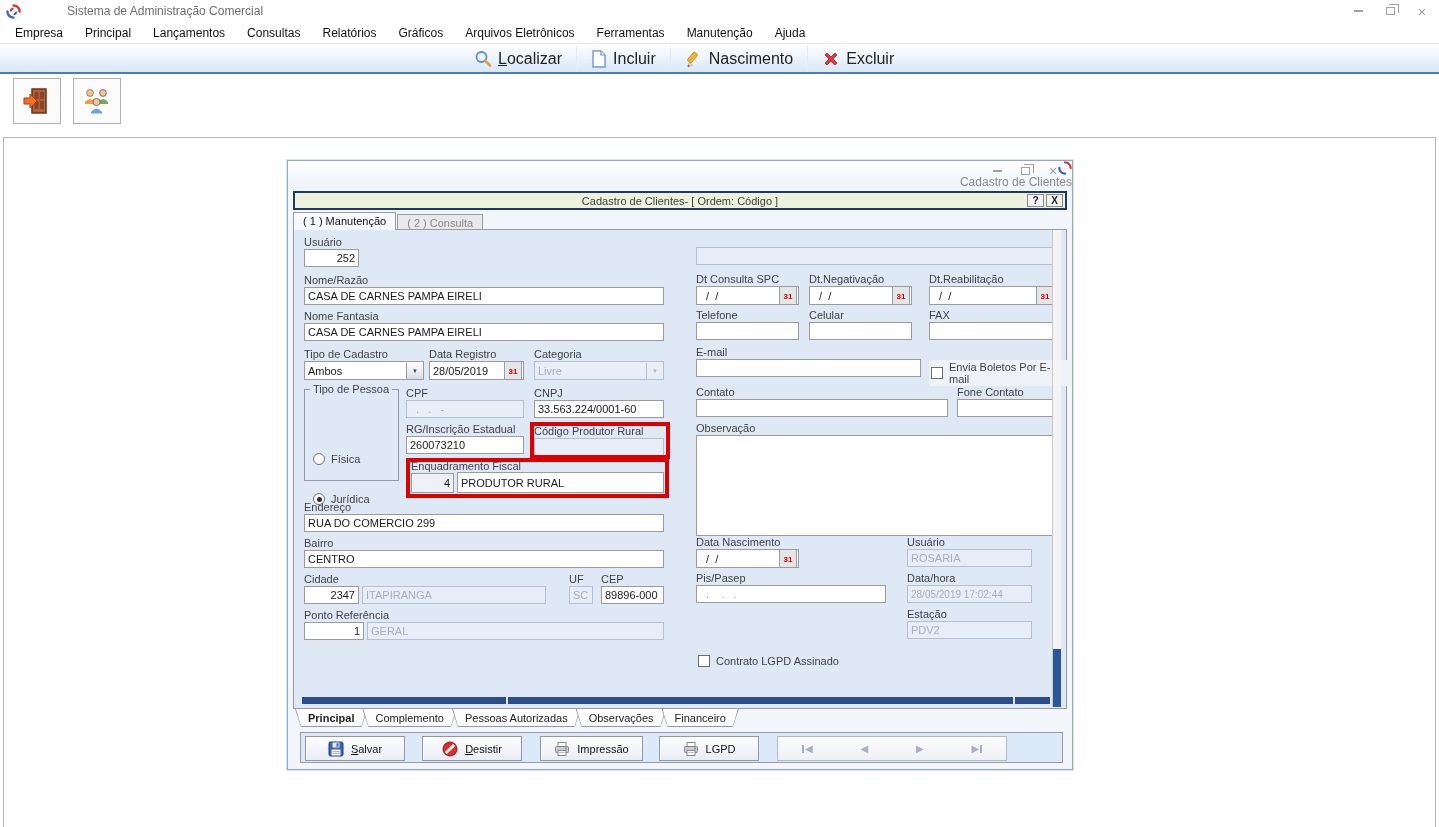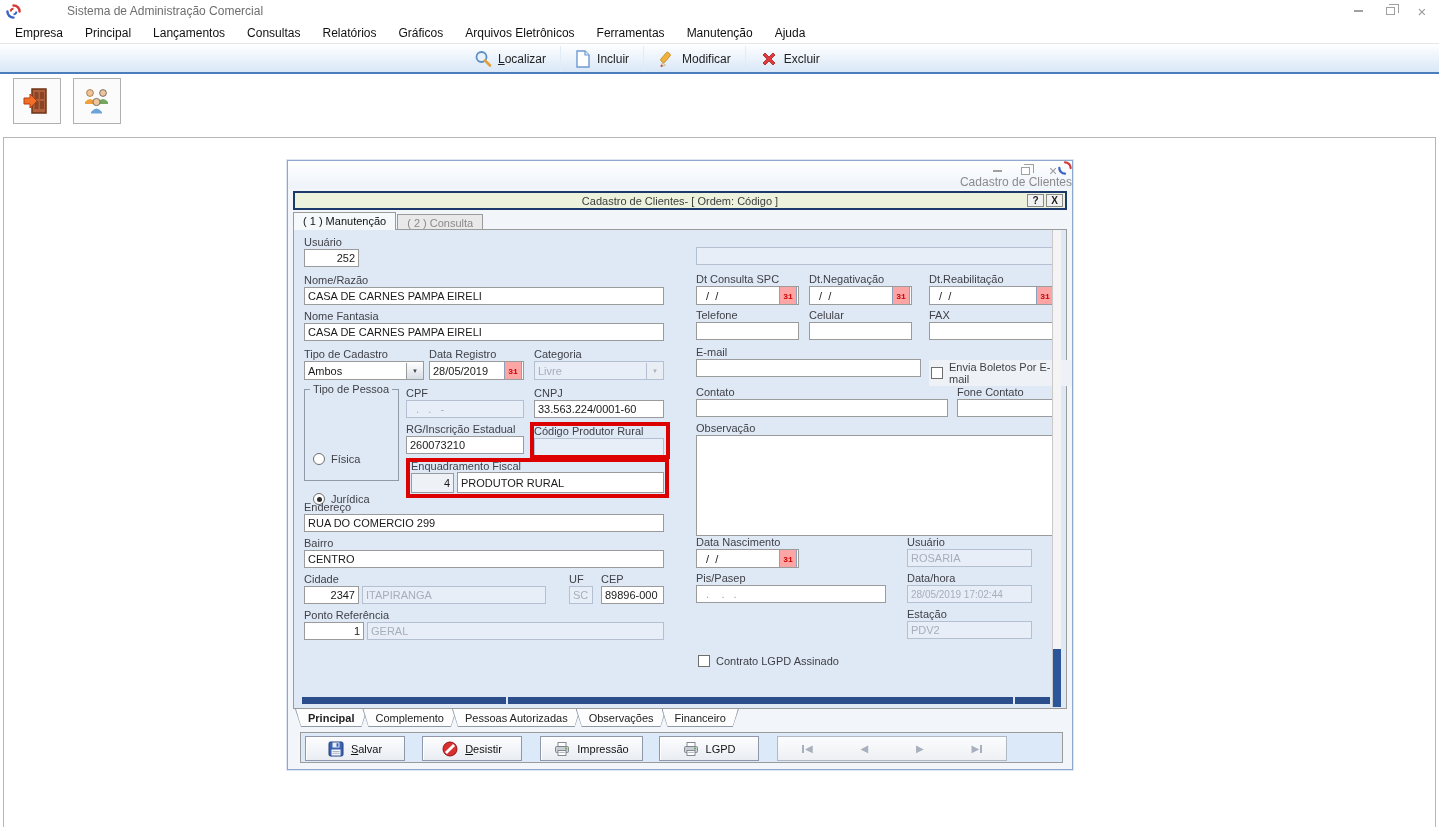--- a/index.html
+++ b/index.html
@@ -12,21 +12,21 @@
   .titlebar .title { margin-left:6px; font-size:12px; color:#6e6e6e; }
   .wctrls { position:absolute; right:8px; top:0; height:22px; display:flex; align-items:center; gap:14px; }
   .wbtn { width:18px; height:16px; display:flex; align-items:center; justify-content:center; color:#9a9a9a; font-size:13px; }
   .ic-min { width:9px; height:2px; background:#a0a0a0; }
   .ic-restore { position:relative; width:9px; height:8px; border:1px solid #a0a0a0; background:#fff; }
   .ic-restore::before { content:""; position:absolute; left:2px; top:-4px; width:9px; height:8px; border:1px solid #a0a0a0; border-left:none; border-bottom:none; }
   .menubar { position:absolute; left:0; top:22px; right:0; height:22px; background:#fff; display:flex; align-items:center; padding-left:4px; border-bottom:1px solid #e6e6e6; }
   .menuitem { padding:3px 11px; font-size:12px; color:#111; cursor:default; }
   .toolbar { position:absolute; left:0; top:44px; right:0; height:30px; background:linear-gradient(#fdfeff,#d9e7f7); border-top:1px solid #fff; border-bottom:2px solid #4a7ebb; }
   .toolbtns { position:absolute; left:460px; top:0; height:28px; display:flex; align-items:center; }
-  .toolbtn { display:flex; align-items:center; gap:6px; padding:3px 14px; height:26px; font-size:12px; color:#222; }
+  .toolbtn { display:flex; align-items:center; gap:6px; padding:3px 14px; height:26px; font-size:16px; color:#222; }
   .toolbtn + .toolbtn { border-left:1px solid #e2ecf7; }
   .u-first { display:inline-block; }
   .u-first::first-letter { text-decoration:underline; }
   .iconrow { position:absolute; left:13px; top:78px; display:flex; gap:12px; }
   .bigbtn { width:48px; height:46px; background:#fbfbfb; border:1px solid #b0b0b0; display:flex; align-items:center; justify-content:center; }
   .contentframe { position:absolute; left:3px; right:3px; top:137px; bottom:0; background:#fff; border:1px solid #b6b6b6; border-bottom:none; }
 
   
   .dialog { position:absolute; left:287px; top:160px; width:786px; height:610px; background:#f2f6fb; border:1px solid #8fa9cc; box-shadow:0 0 0 1px #dde6f2; }
   .dlg-titlebar { position:absolute; left:0; top:0; right:0; height:27px; background:linear-gradient(#ffffff,#eef3fa); display:flex; align-items:flex-end; padding-left:9px;flex-direction:column; }
@@ -44,21 +44,21 @@
   
   .fld { position:absolute; }
   .lbl { display:block; height:12px; line-height:12px; margin-bottom:1px; white-space:nowrap; color:#3f3f46; }
   .tb { height:18px; width:100%; background:#fff; border:1px solid #9b9b9b; display:flex; align-items:center; padding:0 3px; color:#1a1a1a; overflow:hidden; }
   .tb span { white-space:pre; }
   .tb.dis { background:#e7eef8; border-color:#b4c0d2; color:#a6aebc; }
   .tb.num { justify-content:flex-end; }
   .tb.masked { color:#9aa2b0; }
   .dd { width:17px; height:16px; margin-left:auto; margin-right:-3px; background:linear-gradient(#fdfdfd,#d7dde6); border-left:1px solid #9b9b9b; display:flex; align-items:center; justify-content:center; font-size:6px; color:#444; flex:0 0 auto; }
   .dd.dis { color:#aab2c0; background:#e9edf4; border-left-color:#b4c0d2; }
-  .calbtn { width:18px; height:23px; margin-left:auto; margin-right:-2px; background:#fca5a5; border:1px solid #8fa0bb; border-top:3px solid #3d7bd6; display:flex; align-items:center; justify-content:center; font-size:8px; font-weight:bold; color:#c00; flex:0 0 auto;font-family:Liberation Mono, monospace; }
+  .calbtn { width:18px; height:23px; margin-left:auto; margin-right:-2px; background:#e5e5e5; border:1px solid #8fa0bb; border-top:3px solid #3d7bd6; display:flex; align-items:center; justify-content:center; font-size:8px; font-weight:bold; color:#c00; flex:0 0 auto; }
   .ta { width:100%; background:#fff; border:1px solid #9b9b9b; }
   .grp { position:absolute; border:1px solid #8f99a8; }
   .grp .legend { position:absolute; left:5px; top:-7px; background:#dfe9f5; padding:0 3px; }
   .radio { display:flex; align-items:center; gap:6px; position:absolute;margin-top:40px; }
   .rb { width:12px; height:12px; border-radius:50%; border:1px solid #6e6e6e; background:#fff; display:flex; align-items:center; justify-content:center; flex:0 0 auto; }
   .rb.on::after { content:""; width:5px; height:5px; border-radius:50%; background:#2c2c2c; }
   .cbrow { display:flex; align-items:center; gap:6px; position:absolute; }
   .cb { width:12px; height:12px; border:1px solid #6e6e6e; background:#fff; flex:0 0 auto; }
   .hl { background:#eef1f5; padding:1px 2px; }
 
@@ -146,21 +146,21 @@
         <span>Incluir</span>
       </span>
       <span class="toolbtn">
         <span>
           <svg width="18" height="18" viewBox="0 0 18 18">
             <rect x="5" y="2" width="5" height="11" rx="1" transform="rotate(40 7.5 7.5)" fill="#f0b23e" stroke="#c68a23" stroke-width="0.8"></rect>
             <path d="M4.2 12.4 l3.4 2.8 -4.6 1.6 z" fill="#e8d9b8" stroke="#b9a77e" stroke-width="0.6"></path>
             <circle cx="3.6" cy="15.8" r="1.1" fill="#c05050"></circle>
           </svg>
         </span>
-        <span>Modificar</span>
+        <span>Nascimento</span>
       </span>
       <span class="toolbtn">
         <span>
           <svg width="18" height="18" viewBox="0 0 18 18">
             <path d="M3 5 L5 3 L9 7 L13 3 L15 5 L11 9 L15 13 L13 15 L9 11 L5 15 L3 13 L7 9 Z" fill="#e03a3a" stroke="#a31f1f" stroke-width="0.8"></path>
           </svg>
         </span>
         <span>Excluir</span>
       </span>
     </div>

